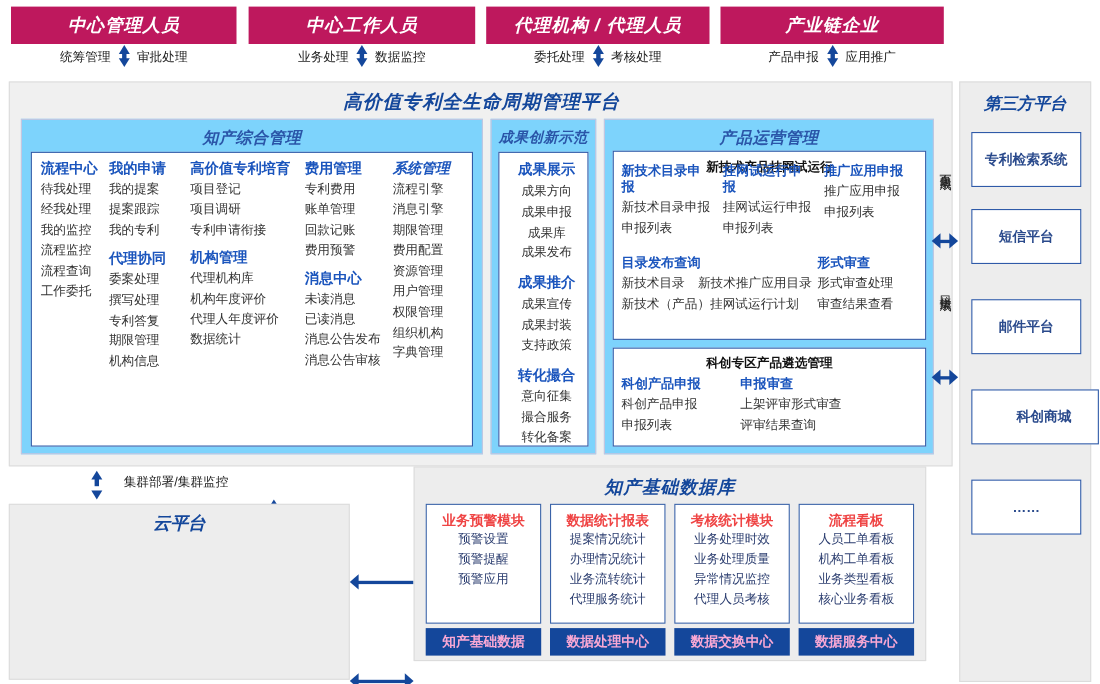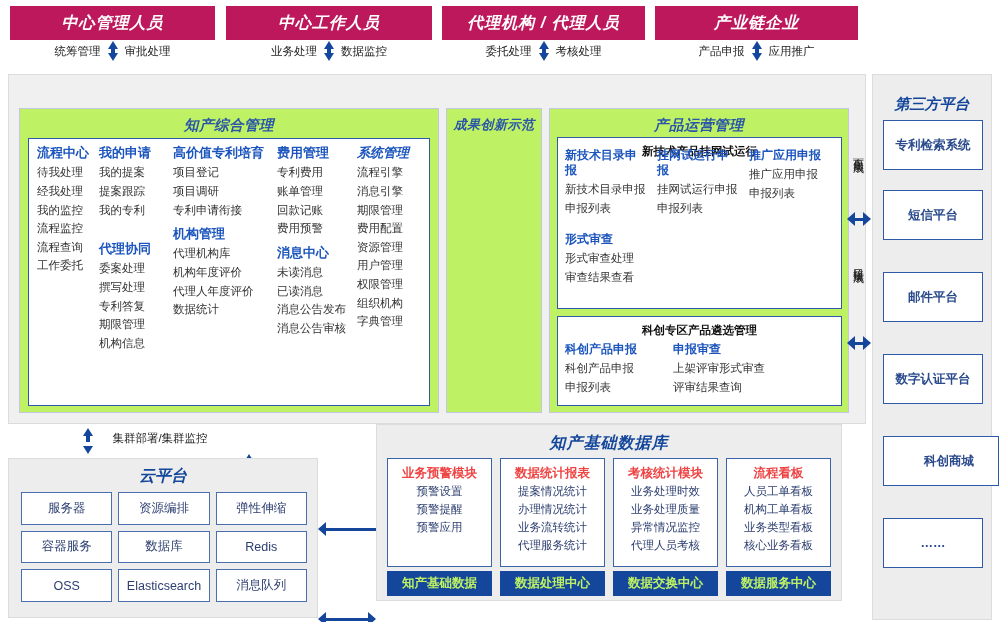--- a/index.html
+++ b/index.html
@@ -19,21 +19,21 @@
       border-left:5px solid transparent;border-right:5px solid transparent;}
   .ud-arrow:before{top:0;border-bottom:8px solid #14479b;}
   .ud-arrow:after{bottom:0;border-top:8px solid #14479b;}
   .ud-arrow i{position:absolute;left:4px;top:6px;width:4px;height:8px;background:#14479b;}
 
   
   #platform{background:#f0f0f0;border:1px solid #dcdcdc;}
   .platform-title{font-size:17px;font-weight:bold;font-style:italic;color:#14479b;
                   text-align:center;letter-spacing:1px;}
 
-  .panel{background:#bef264;border:1px solid #c2c6e0;}
+  .panel{background:#7dd3fc;border:1px solid #c2c6e0;}
   .panel-title{font-size:14.5px;font-weight:bold;font-style:italic;color:#2a55a8;
                text-align:center;letter-spacing:.5px;}
   .whitebox{background:#fff;border:1.5px solid #2f5aa8;}
   .subbox{background:#fff;border:1.2px solid #2f5aa8;}
   .subbox-title{font-size:11.5px;font-weight:bold;color:#111;text-align:center;}
 
   .grp-head{font-size:13px;font-weight:bold;color:#1b55bd;line-height:1.25;}
   .grp-head.sm{font-size:12px;}
   .leaf{font-size:11.5px;color:#333;line-height:1.62;white-space:nowrap;}
 
@@ -57,21 +57,21 @@
   .cloud-title{font-size:16px;font-weight:bold;font-style:italic;color:#14479b;text-align:center;}
   .cloud-cell{border:1.5px solid #4a6fae;background:#fff;display:flex;align-items:center;
               justify-content:center;font-size:12.5px;color:#2c3e70;}
 
   
   #dbsec{background:#ededed;border:1px solid #dcdcdc;}
   .db-title{font-size:16px;font-weight:bold;font-style:italic;color:#14479b;text-align:center;letter-spacing:1px;}
   .db-col{border:1.5px solid #3a63a8;background:#fff;}
   .db-col-title{font-size:12.5px;font-weight:bold;color:#ef4444;text-align:center;}
   .db-leaf{font-size:11.5px;color:#2c3e70;text-align:center;line-height:1.58;}
-  .db-foot{background:#14479b;color:#bef264;font-size:12.5px;font-weight:bold;
+  .db-foot{background:#14479b;color:#f9a8d4;font-size:12.5px;font-weight:bold;
            display:flex;align-items:center;justify-content:center;}
 
   .cap-text{font-size:11.5px;color:#222;text-align:center;white-space:nowrap;}
 </style>
 </head>
 <body>
 
 <div id="actors">
     <div class="abs" style="left: 10px; top: 6px; width: 205px;">
       <div class="actor-bar">中心管理人员</div>
@@ -109,40 +109,41 @@
         <span class="lbl">产品申报</span>
         <span class="ud-arrow">
           <i></i>
         </span>
         <span class="lbl">应用推广</span>
       </div>
     </div>
   </div>
 
 <div class="abs" id="platform" style="left:8px;top:74px;width:858px;height:350px;">
+  <div class="abs platform-title" style="left:0;top:6px;width:858px;">高价值专利全生命周期管理平台</div>
 
   <div class="abs panel" style="left:10px;top:33px;width:420px;height:305px;">
     <div class="abs panel-title" style="left:0;top:7px;width:418px;">知产综合管理</div>
     <div class="abs whitebox" style="left:8px;top:29px;width:402px;height:268px;">
       <div class="abs" id="ip-cols" style="left:8px;top:6px;width:388px;height:258px;display:flex;">
           <div class="col" style="width: 62px; flex: 0 0 62px;">
             <div class="grp-head" style="margin-top: 0px; margin-bottom: 2px;">流程中心</div>
             <div class="leaf">待我处理</div>
             <div class="leaf">经我处理</div>
             <div class="leaf">我的监控</div>
             <div class="leaf">流程监控</div>
             <div class="leaf">流程查询</div>
             <div class="leaf">工作委托</div>
           </div>
           <div class="col" style="width: 74px; flex: 0 0 74px;">
             <div class="grp-head" style="margin-top: 0px; margin-bottom: 2px;">我的申请</div>
             <div class="leaf">我的提案</div>
             <div class="leaf">提案跟踪</div>
             <div class="leaf">我的专利</div>
-            <div class="grp-head" style="margin-top: 22px; margin-bottom: 2px;">代理协同</div>
+            <div class="grp-head" style="margin-top: 8px; margin-bottom: 2px;">代理协同</div>
             <div class="leaf">委案处理</div>
             <div class="leaf">撰写处理</div>
             <div class="leaf">专利答复</div>
             <div class="leaf">期限管理</div>
             <div class="leaf">机构信息</div>
           </div>
           <div class="col" style="width: 104px; flex: 0 0 104px;">
             <div class="grp-head" style="margin-top: 0px; margin-bottom: 2px;">高价值专利培育</div>
             <div class="leaf">项目登记</div>
             <div class="leaf">项目调研</div>
@@ -176,20 +177,37 @@
             <div class="leaf">权限管理</div>
             <div class="leaf">组织机构</div>
             <div class="leaf">字典管理</div>
           </div>
         </div>
     </div>
   </div>
 
   <div class="abs panel" style="left:437px;top:33px;width:96px;height:305px;">
     <div class="abs panel-title" style="left:0;top:7px;width:94px;font-size:13px;">成果创新示范</div>
+    <div class="abs whitebox" style="left:6px;top:29px;width:82px;height:268px;">
+      <div class="abs" id="ach-col" style="left:8px;top:5px;width:70px;">
+          <div class="grp-head" style="margin-top: 2px; margin-bottom: 3px; text-align: center;">成果展示</div>
+          <div class="leaf" style="text-align: center;">成果方向</div>
+          <div class="leaf" style="text-align: center;">成果申报</div>
+          <div class="leaf" style="text-align: center;">成果库</div>
+          <div class="leaf" style="text-align: center;">成果发布</div>
+          <div class="grp-head" style="margin-top: 9px; margin-bottom: 3px; text-align: center;">成果推介</div>
+          <div class="leaf" style="text-align: center;">成果宣传</div>
+          <div class="leaf" style="text-align: center;">成果封装</div>
+          <div class="leaf" style="text-align: center;">支持政策</div>
+          <div class="grp-head" style="margin-top: 9px; margin-bottom: 3px; text-align: center;">转化撮合</div>
+          <div class="leaf" style="text-align: center;">意向征集</div>
+          <div class="leaf" style="text-align: center;">撮合服务</div>
+          <div class="leaf" style="text-align: center;">转化备案</div>
+        </div>
+    </div>
   </div>
 
   <div class="abs panel" style="left:540px;top:33px;width:300px;height:305px;">
     <div class="abs panel-title" style="left:0;top:7px;width:298px;">产品运营管理</div>
 
     <div class="abs subbox" style="left:7px;top:28px;width:285px;height:172px;">
       <div class="abs subbox-title" style="left:0;top:6px;width:283px;">新技术产品挂网试运行</div>
       <div class="abs" id="po-b1-row1" style="left:7px;top:10px;width:272px;display:flex;">
           <div class="col" style="width: 92px; flex: 0 0 92px;">
             <div class="grp-head sm" style="width: 72px; margin-bottom: 2px;">新技术目录申报</div>
@@ -201,20 +219,28 @@
             <div class="leaf">挂网试运行申报</div>
             <div class="leaf">申报列表</div>
           </div>
           <div class="col" style="width: 88px; flex: 0 0 88px;">
             <div class="grp-head sm" style="width: 72px; margin-bottom: 2px;">推广应用申报</div>
             <div class="leaf">推广应用申报</div>
             <div class="leaf">申报列表</div>
           </div>
         </div>
       <div class="abs" id="po-b1-row2" style="left:7px;top:94px;width:272px;display:flex;">
+          <div class="col" style="width: 178px; flex: 0 0 178px;">
+            <div class="grp-head sm" style="margin-bottom: 2px;">目录发布查询</div>
+            <div class="leaf" style="display: flex; gap: 12px;">
+              <span>新技术目录</span>
+              <span>新技术推广应用目录</span>
+            </div>
+            <div class="leaf">新技术（产品）挂网试运行计划</div>
+          </div>
           <div class="col" style="width: 94px; flex: 0 0 94px;">
             <div class="grp-head sm" style="margin-bottom: 2px;">形式审查</div>
             <div class="leaf">形式审查处理</div>
             <div class="leaf">审查结果查看</div>
           </div>
         </div>
     </div>
 
     <div class="abs subbox" style="left:7px;top:207px;width:285px;height:90px;">
       <div class="abs subbox-title" style="left:0;top:6px;width:283px;">科创专区产品遴选管理</div>
@@ -243,53 +269,40 @@
     </div>
   <div class="abs vert-label" style="left:4px;top:110px;">接口集成</div>
   <div class="abs lr-arrow" style="left:-1px;top:172px;width:24px;">
       <span class="shaft"></span>
       <span class="hl"></span>
       <span class="hr"></span>
     </div>
 </div>
 
 <div class="abs" id="thirdparty" style="left:872px;top:74px;width:120px;height:546px;background:#ededed;border:1px solid #dcdcdc;">
-  <div class="abs tp-title" style="left:0;top:20px;width:118px;">第三方平台</div>
+  <div class="abs tp-title" style="left:0;top:10px;width:118px;">第三方平台</div>
   <div class="abs" id="tp-list" style="left:10px;top:45px;width:98px;">
       <div class="tp-box" style="width: 98px; height: 48px; margin-bottom: 20px;">专利检索系统</div>
       <div class="tp-box" style="width: 98px; height: 48px; margin-bottom: 32px;">短信平台</div>
       <div class="tp-box" style="width: 98px; height: 48px; margin-bottom: 32px;">邮件平台</div>
-      <div class="tp-box" style="width: 98px; height: 48px; margin-bottom: 32px;">数字认证平台</div>
       <div class="tp-box" style="width: 98px; height: 48px; margin-bottom: 32px; padding-left: 16px;">科创商城</div>
       <div class="tp-box" style="width: 98px; height: 48px; margin-bottom: 32px;">……</div>
     </div>
 </div>
 
 <div class="abs cap-text" style="left:70px;top:431px;width:180px;">集群部署/集群监控</div>
 <div class="abs ud-arrow" style="left:82px;top:428px;height:26px;">
     <i></i>
   </div>
 <div class="abs ud-arrow" style="left:243px;top:428px;height:26px;">
     <i></i>
   </div>
 
 <div class="abs" id="cloud" style="left:8px;top:458px;width:310px;height:160px;">
   <div class="abs cloud-title" style="left:0;top:7px;width:308px;">云平台</div>
-  <div class="abs" id="cloud-grid" style="left:12px;top:33px;width:286px;height:110px;
-       display:grid;grid-template-columns:repeat(3,1fr);grid-template-rows:repeat(3,1fr);gap:6px;">
-      <div class="cloud-cell">服务器</div>
-      <div class="cloud-cell">资源编排</div>
-      <div class="cloud-cell">弹性伸缩</div>
-      <div class="cloud-cell">容器服务</div>
-      <div class="cloud-cell">数据库</div>
-      <div class="cloud-cell">Redis</div>
-      <div class="cloud-cell">OSS</div>
-      <div class="cloud-cell">Elasticsearch</div>
-      <div class="cloud-cell">消息队列</div>
-    </div>
 </div>
 
 <div class="abs lr-arrow" style="left:318px;top:470px;width:58px;height:14px;">
   <span class="shaft" style="left:6px;right:0;"></span>
     <span class="hl"></span>
 </div>
 <div class="abs lr-arrow" style="left:318px;top:546px;width:58px;height:14px;">
   <span class="shaft"></span>
     <span class="hl"></span>
     <span class="hr"></span>

